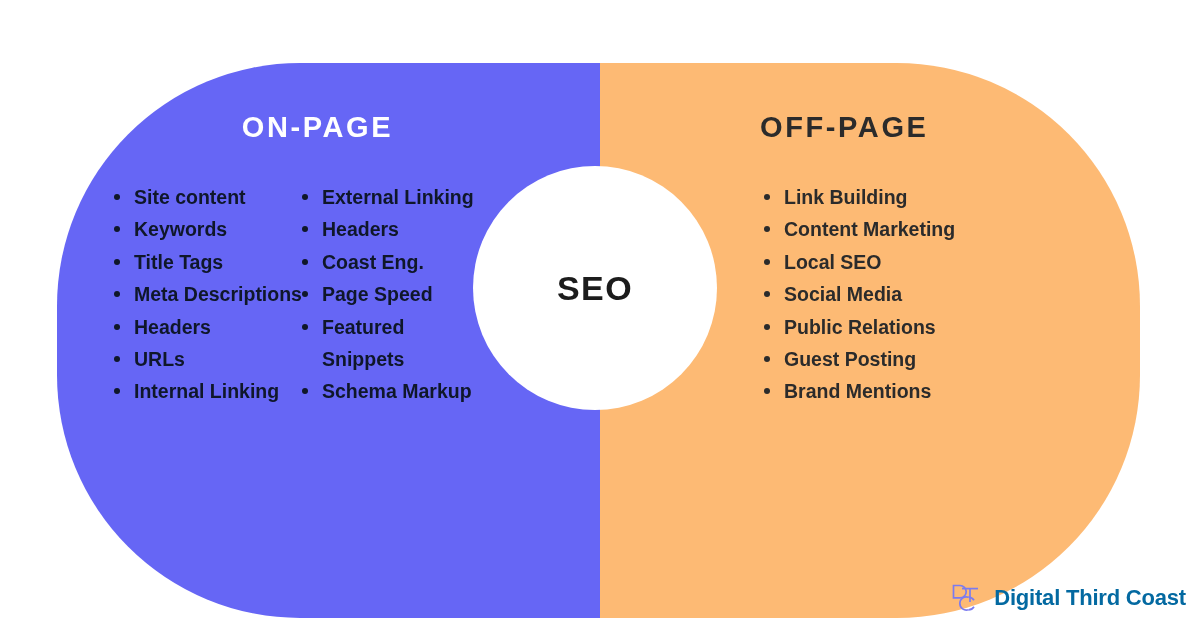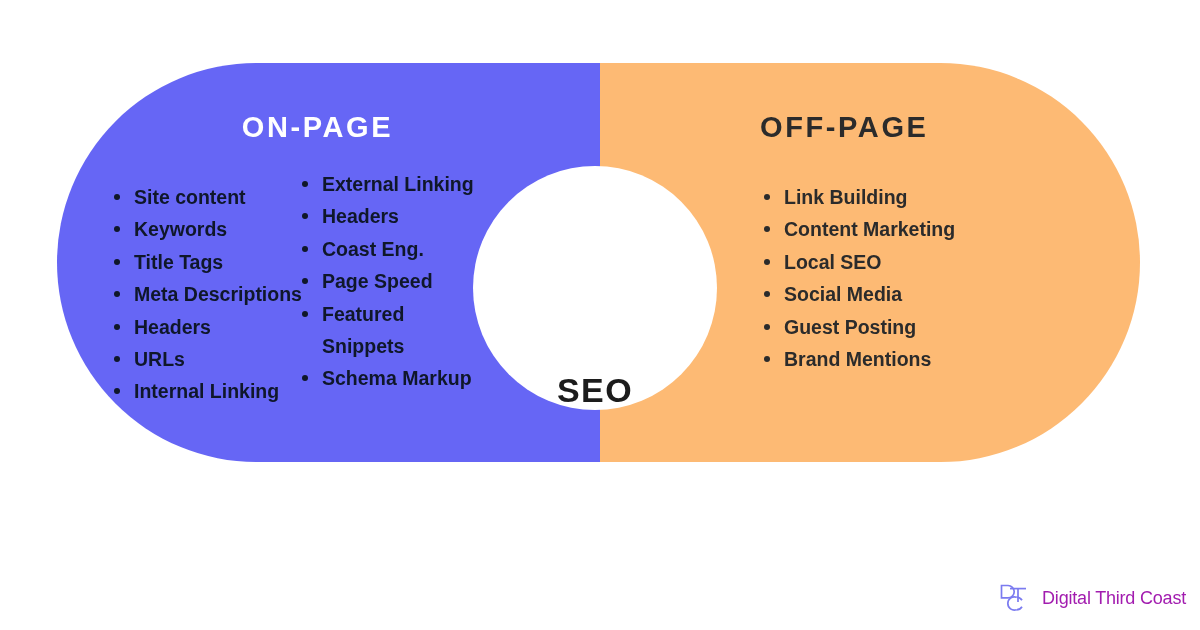--- a/index.html
+++ b/index.html
@@ -14,21 +14,21 @@
     overflow: hidden;
     position: relative;
   }
 
   
   #venn-pill {
     position: absolute;
     left: 57px;
     top: 63px;
     width: 1083px;
-    height: 399px;
+    height: 555px;
     border-radius: 243px;
     overflow: hidden;
     display: flex;
   }
   .pill-half {
     height: 100%;
     position: relative;
   }
   #pill-half-left  { width: 543px; background: #6666f5; }
   #pill-half-right { width: 540px; background: #fdba74; }
@@ -76,61 +76,61 @@
     top: 13px;
     width: 6px;
     height: 6px;
     border-radius: 50%;
     background: currentColor;
   }
 
   
   #onpage-list-1, #onpage-list-2 { color: #0f172a; }
   #onpage-list-1 { left: 55px;  top: 118px; }
-  #onpage-list-2 { left: 243px; top: 105px; }
+  #onpage-list-2 { left: 243px; top: 118px; }
   #onpage-list-2 li { max-width: 160px; }
 
   
   #offpage-list { color: #2b2b2b; left: 162px; top: 118px; }
   #offpage-list li { max-width: 185px; }
 
   
   #seo-circle {
     position: absolute;
     left: 473px;
     top: 166px;
     width: 244px;
     height: 244px;
     border-radius: 50%;
     background: #ffffff;
     display: flex;
-    align-items: flex-end;
+    align-items: center;
     justify-content: center;
   }
   #seo-label {
     font-size: 34px;
     font-weight: bold;
     letter-spacing: 1.4px;
     color: #1c1c1c;
   }
 
   
   #brand {
     position: absolute;
     right: 14px;
     bottom: 14px;
     display: flex;
     align-items: center;
     gap: 10px;
   }
   #brand-mark { display: block; }
   #brand-name {
-    font-size: 18px;
-    font-weight: normal;
-    color: #a21caf;
+    font-size: 22px;
+    font-weight: bold;
+    color: #0369a1;
     letter-spacing: -0.2px;
     white-space: nowrap;
   }
 </style>
 </head>
 <body>
 
 <div id="venn-pill">
 
   <div class="pill-half" id="pill-half-left">
@@ -157,20 +157,21 @@
   </div>
 
   <div class="pill-half" id="pill-half-right">
     <div class="section-title" id="off-page-title">OFF-PAGE</div>
 
     <ul class="topic-list" id="offpage-list">
         <li>Link Building</li>
         <li>Content Marketing</li>
         <li>Local SEO</li>
         <li>Social Media</li>
+        <li>Public Relations</li>
         <li>Guest Posting</li>
         <li>Brand Mentions</li>
       </ul>
   </div>
 </div>
 
 <div id="seo-circle">
   <span id="seo-label">SEO</span>
 </div>
 

